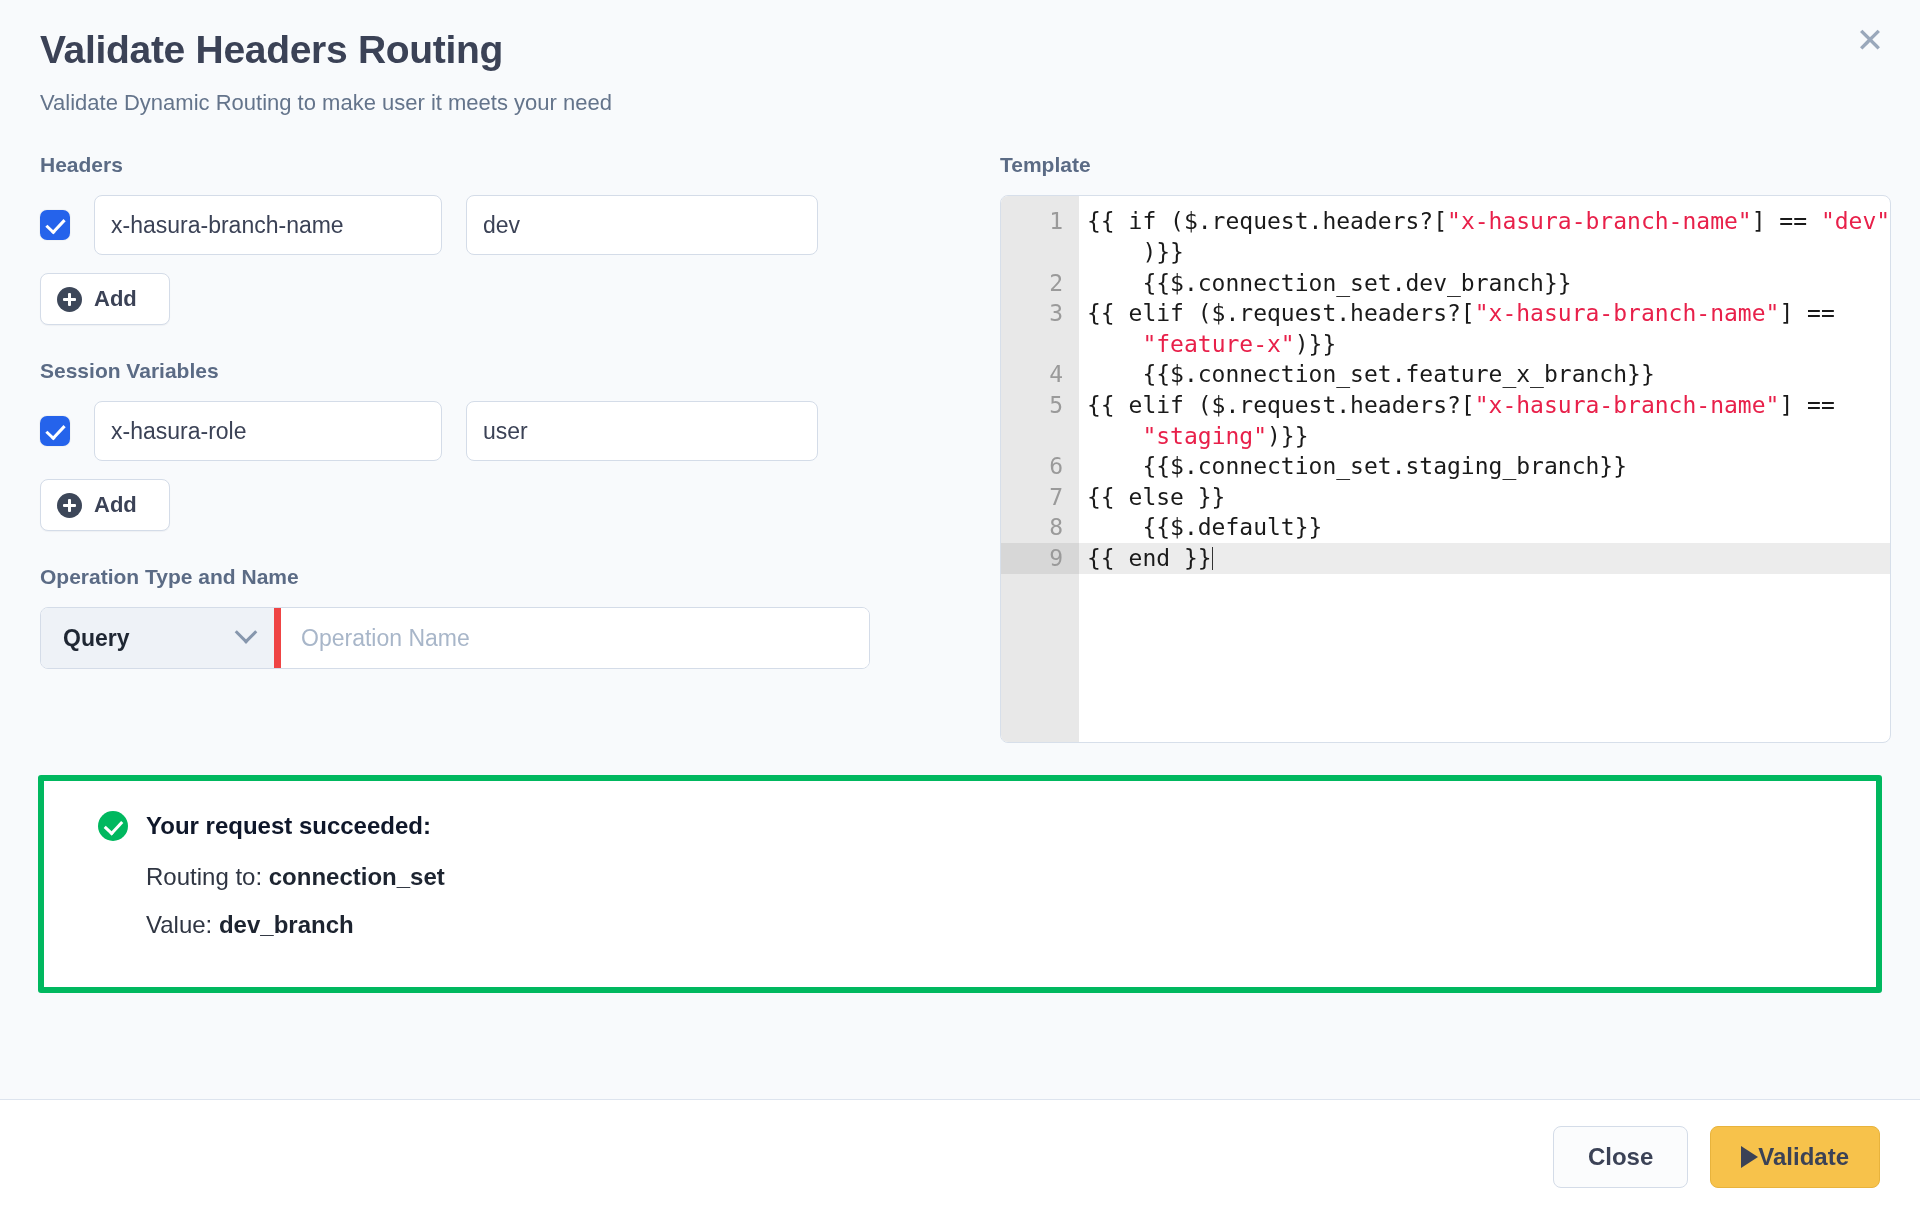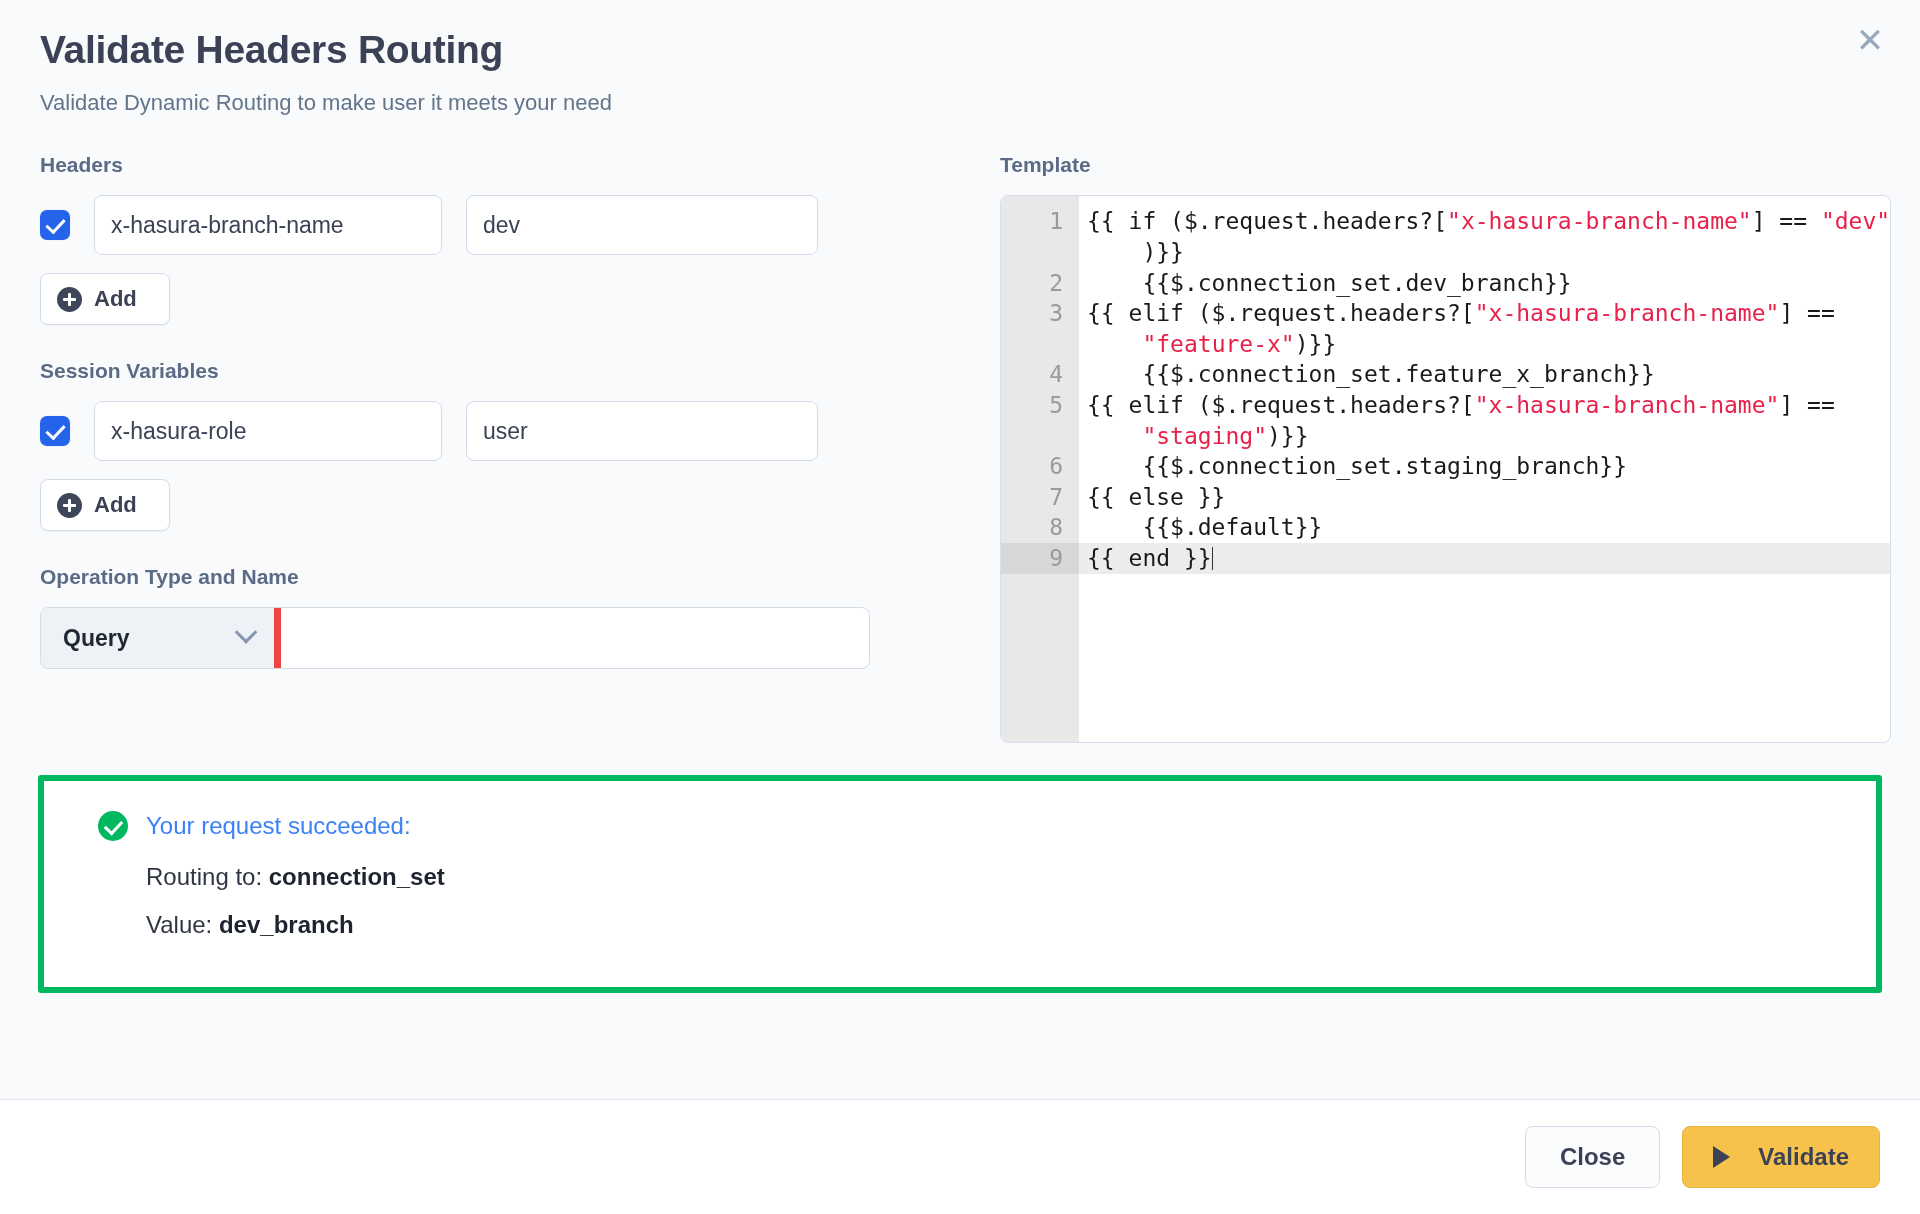--- a/index.html
+++ b/index.html
@@ -247,22 +247,22 @@
     content: "";
     position: absolute;
     left: 10px; top: 6px;
     width: 8px; height: 14px;
     border: solid #fff;
     border-width: 0 3px 3px 0;
     transform: rotate(43deg);
   }
   .res-title {
     font-size: 24px;
-    font-weight: normal;
-    color: #3b82f6;
+    font-weight: bold;
+    color: #0f172a;
   }
   .res-line {
     font-size: 24px;
     color: #2f3542;
     padding-left: 102px;
     margin-bottom: 20px;
   }
   .res-line b { color: #1d2430; }
 
   
@@ -300,21 +300,21 @@
     padding: 0 30px;
     background: #f7c24b;
     border: 1px solid #e8b33c;
     border-radius: 8px;
     font-size: 24px;
     font-weight: bold;
     color: #3b4256;
     cursor: pointer;
     display: inline-flex;
     align-items: center;
-    gap: 28px;
+    gap: 0;
   }
   .play-ic {
     width: 0; height: 0;
     border-left: 17px solid #3b4256;
     border-top: 11px solid transparent;
     border-bottom: 11px solid transparent;
   }
 </style>
 </head>
 <body>
@@ -356,20 +356,21 @@
         <span>Add</span>
       </button>
 
       <div class="section-label sp">Operation Type and Name</div>
 
       <div class="op-row">
         <div class="op-select">
           <span>Query</span>
           <span class="chev"></span>
         </div>
+        <input class="op-name" placeholder="Operation Name" style="">
       </div>
     </div>
 
     <div class="col-right">
       <div class="section-label">Template</div>
       <div class="editor">
         <div class="gutter" id="gutter">
             <div class="ln">1</div>
             <div class="ln blank">&nbsp;</div>
             <div class="ln">2</div>

